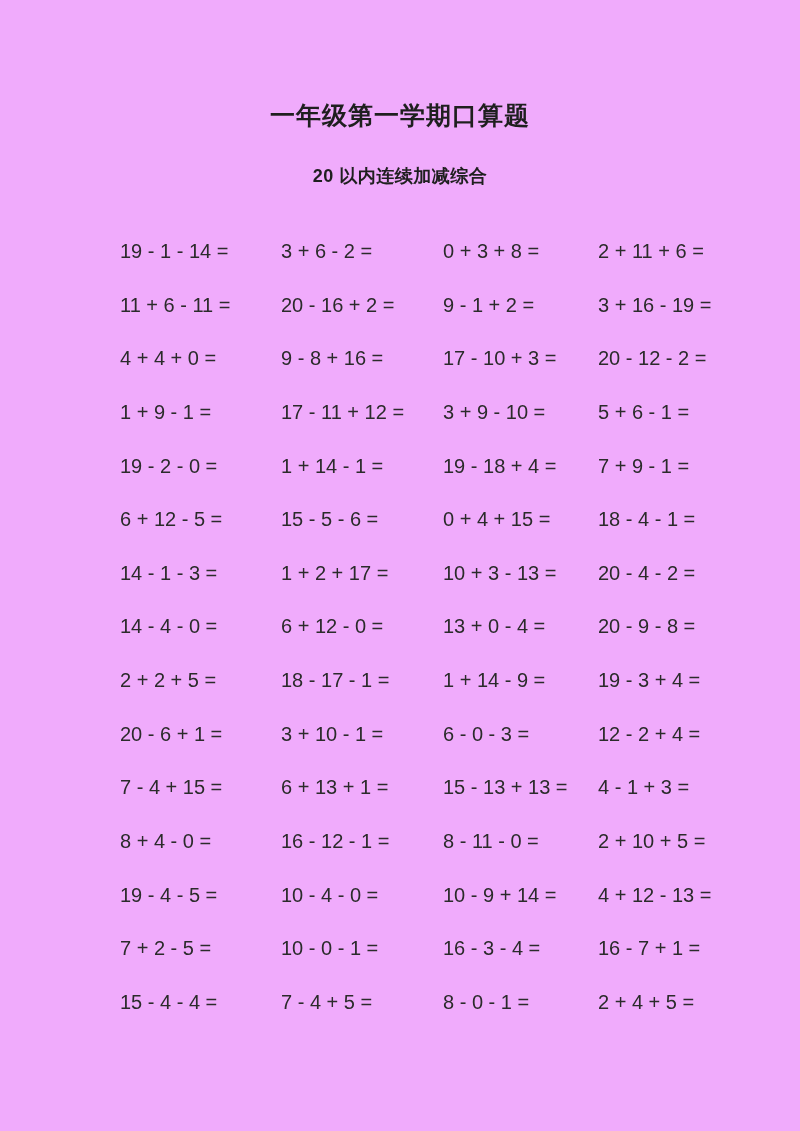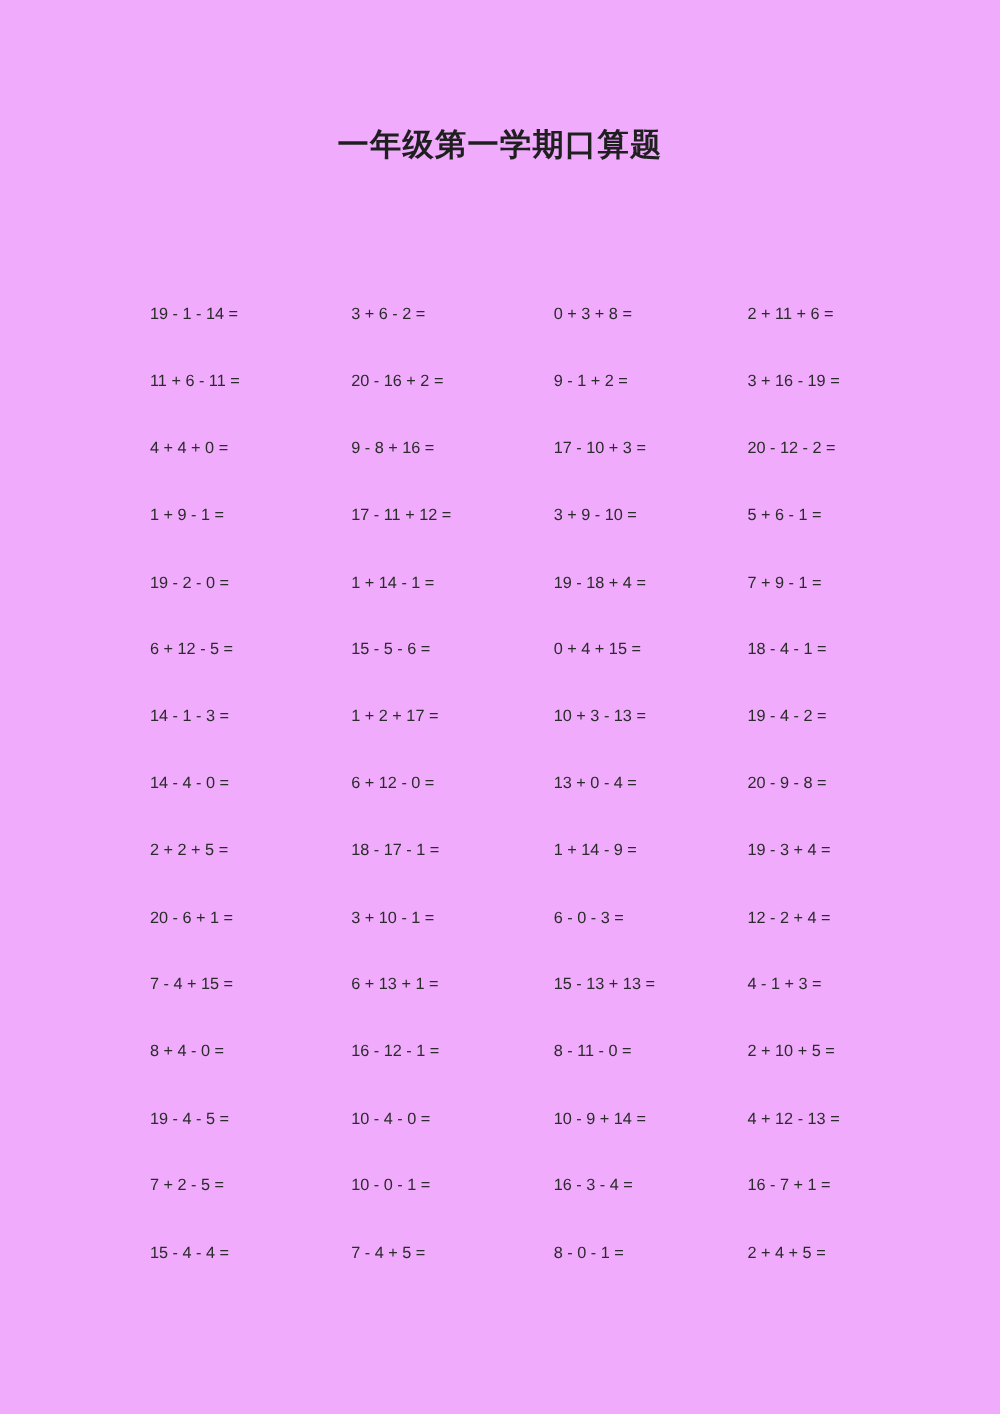--- a/index.html
+++ b/index.html
@@ -39,33 +39,34 @@
   .problem-grid {
     position: absolute;
     top: 241px;
     left: 120px;
     display: grid;
     grid-template-columns: 161px 162px 155px 150px;
     grid-auto-rows: 53.65px;
     align-items: start;
   }
   .cell {
-    font-size: 13px;
+    font-size: 20px;
     font-weight: 500;
     line-height: 20px;
     white-space: nowrap;
     color: #2b2b2b;
   }
 </style>
 </head>
 <body>
 
 <div class="page">
 
   <div class="doc-title">一年级第一学期口算题</div>
+  <div class="doc-subtitle">20 以内连续加减综合</div>
 
   <div class="problem-grid">
     <div class="cell">19 - 1 - 14 =</div>
     <div class="cell">3 + 6 - 2 =</div>
     <div class="cell">0 + 3 + 8 =</div>
     <div class="cell">2 + 11 + 6 =</div>
 
     <div class="cell">11 + 6 - 11 =</div>
     <div class="cell">20 - 16 + 2 =</div>
     <div class="cell">9 - 1 + 2 =</div>
@@ -87,21 +88,21 @@
     <div class="cell">7 + 9 - 1 =</div>
 
     <div class="cell">6 + 12 - 5 =</div>
     <div class="cell">15 - 5 - 6 =</div>
     <div class="cell">0 + 4 + 15 =</div>
     <div class="cell">18 - 4 - 1 =</div>
 
     <div class="cell">14 - 1 - 3 =</div>
     <div class="cell">1 + 2 + 17 =</div>
     <div class="cell">10 + 3 - 13 =</div>
-    <div class="cell">19 - 4 - 2 =</div>
+    <div class="cell">20 - 4 - 2 =</div>
 
     <div class="cell">14 - 4 - 0 =</div>
     <div class="cell">6 + 12 - 0 =</div>
     <div class="cell">13 + 0 - 4 =</div>
     <div class="cell">20 - 9 - 8 =</div>
 
     <div class="cell">2 + 2 + 5 =</div>
     <div class="cell">18 - 17 - 1 =</div>
     <div class="cell">1 + 14 - 9 =</div>
     <div class="cell">19 - 3 + 4 =</div>

